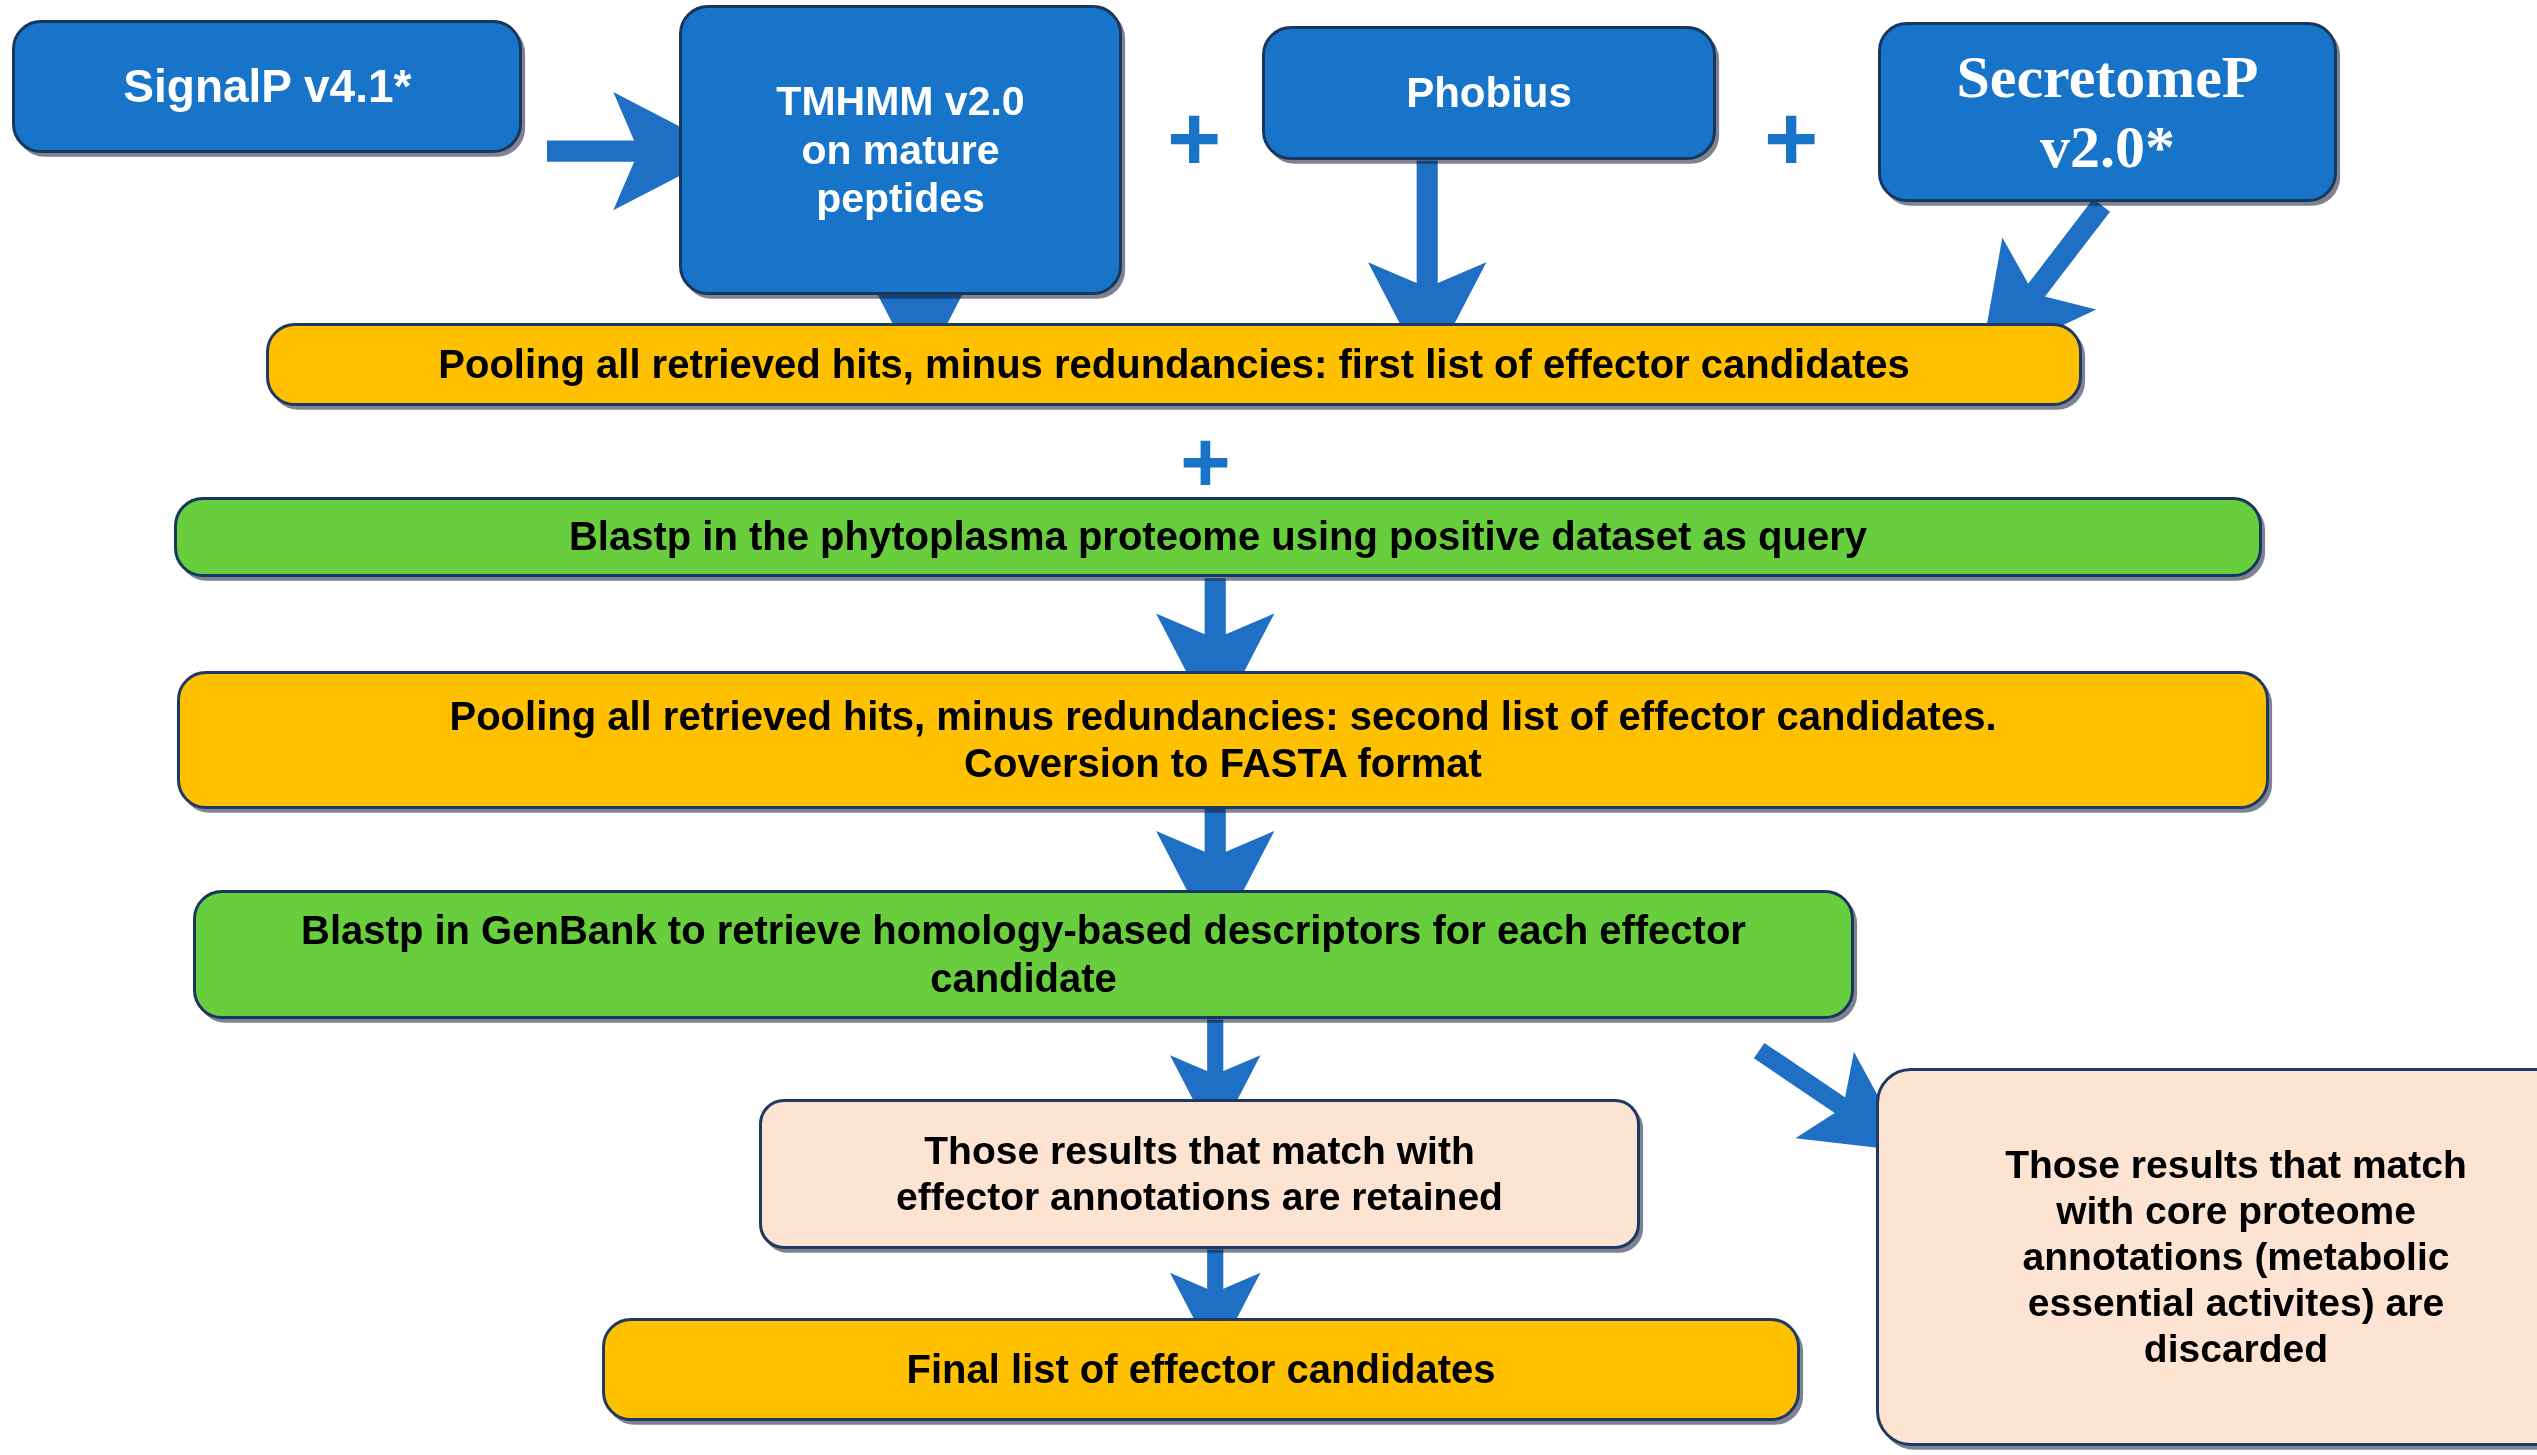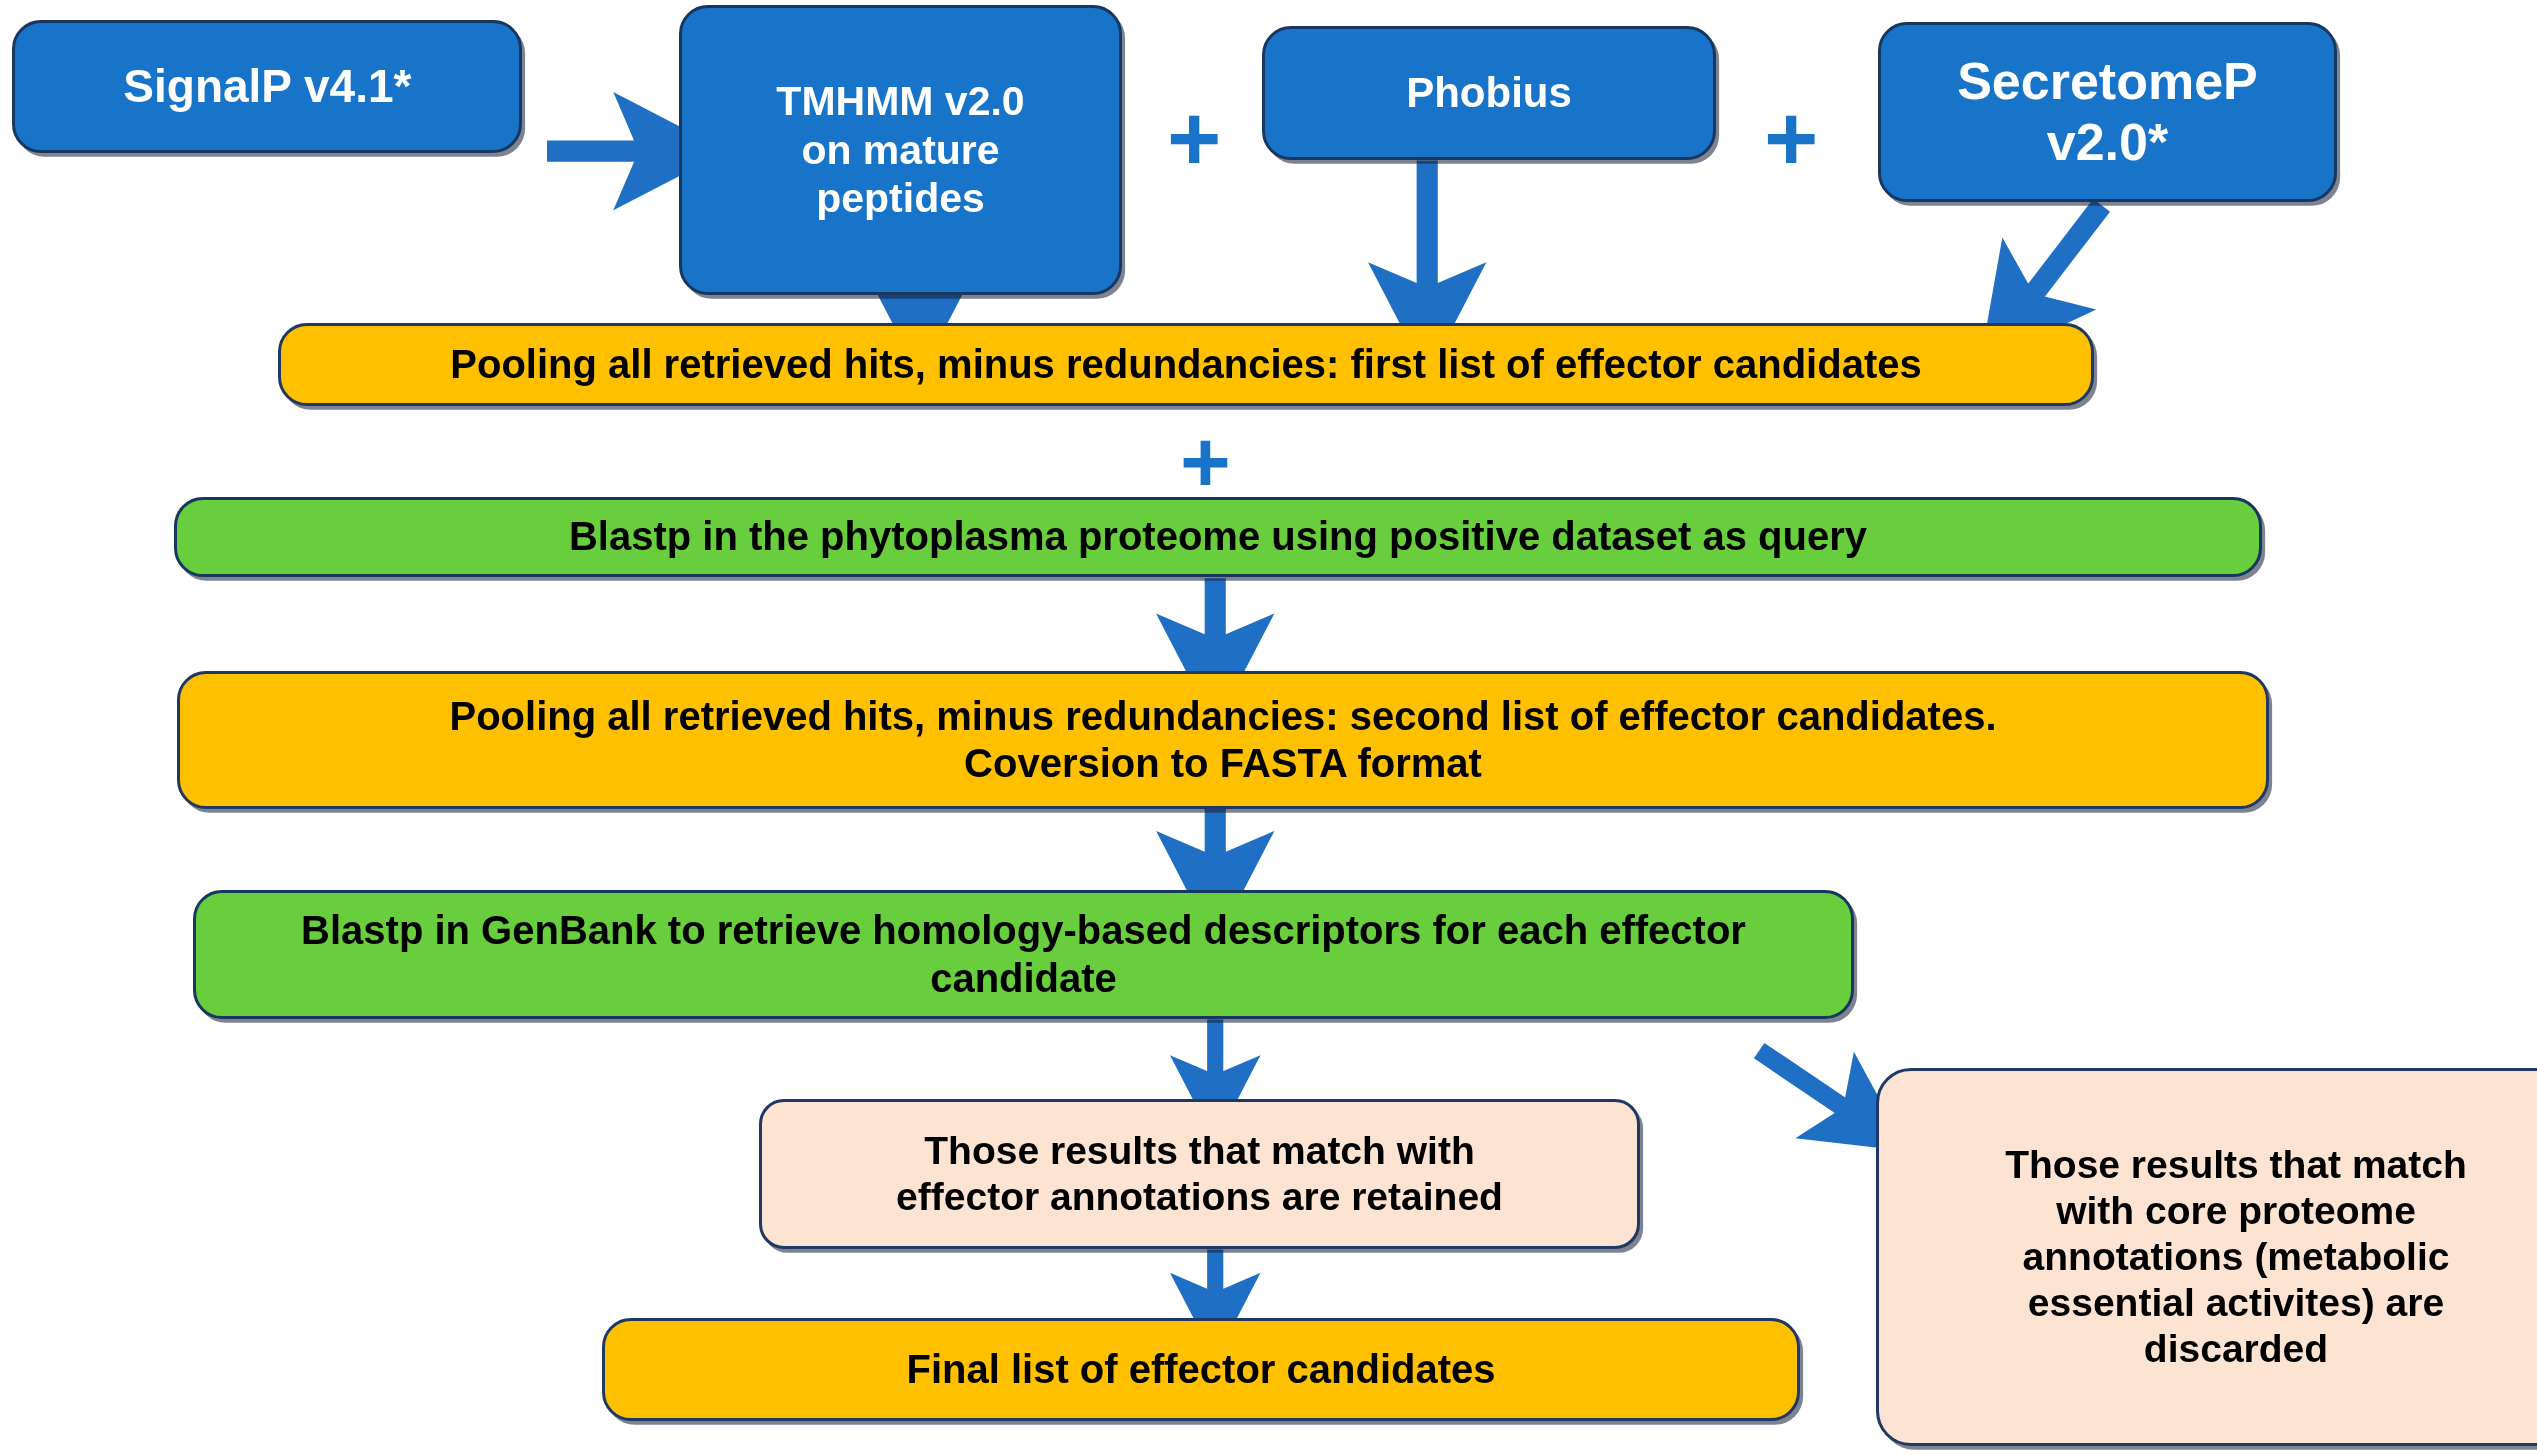--- a/index.html
+++ b/index.html
@@ -110,24 +110,24 @@
   <div class="node blue" style="left:679px; top:5px; width:443px; height:290px; font-size:41px;">TMHMM v2.0
 on mature
 peptides</div>
 
   <span class="plus" style="left:1167px; top:92px; font-size:93px;">+</span>
 
   <div class="node blue" style="left:1262px; top:26px; width:454px; height:134px; font-size:42px;">Phobius</div>
 
   <span class="plus" style="left:1764px; top:92px; font-size:93px;">+</span>
 
-  <div class="node blue" style="left:1878px; top:22.4px; width:459px; height:180px; font-size:52px;">SecretomeP
+  <div class="node blue" style="left:1878px; top:22.4px; width:459px; height:180px; font-size:60px;font-family:Liberation Serif, serif;">SecretomeP
 v2.0*</div>
 
-  <div class="node orange" style="left:278px; top:323px; width:1816px; height:83px; font-size:40px;">Pooling all retrieved hits, minus redundancies: first list of effector candidates</div>
+  <div class="node orange" style="left:266px; top:323px; width:1816px; height:83px; font-size:40px;">Pooling all retrieved hits, minus redundancies: first list of effector candidates</div>
 
   <span class="plus" style="left:1180px; top:418px; font-size:87px;">+</span>
 
   <div class="node green" style="left:174px; top:497px; width:2088px; height:80px; font-size:40px;">Blastp in the phytoplasma proteome using positive dataset as query</div>
 
   <div class="node orange" style="left:177px; top:671px; width:2092px; height:138px; font-size:40px;">Pooling all retrieved hits, minus redundancies: second  list of effector candidates.
 Coversion to FASTA format</div>
 
   <div class="node green" style="left:193px; top:890px; width:1661px; height:129px; font-size:40px;">Blastp in GenBank to retrieve homology-based descriptors for each effector candidate</div>
 

